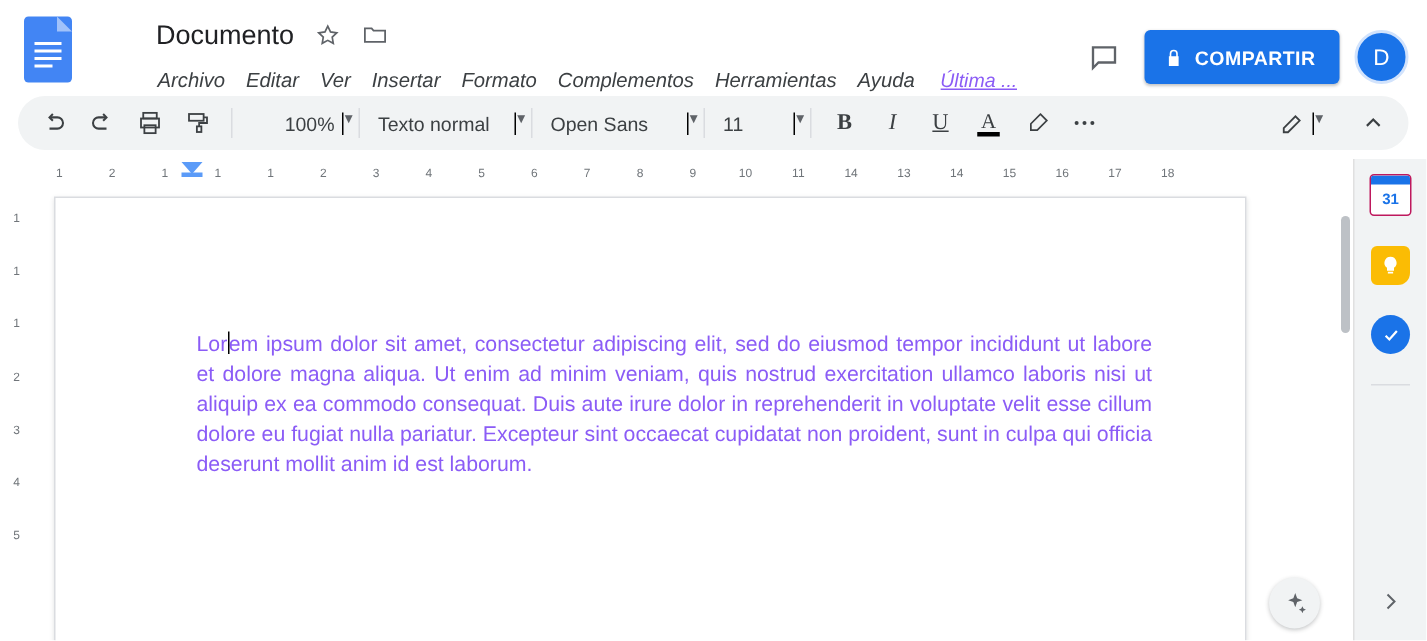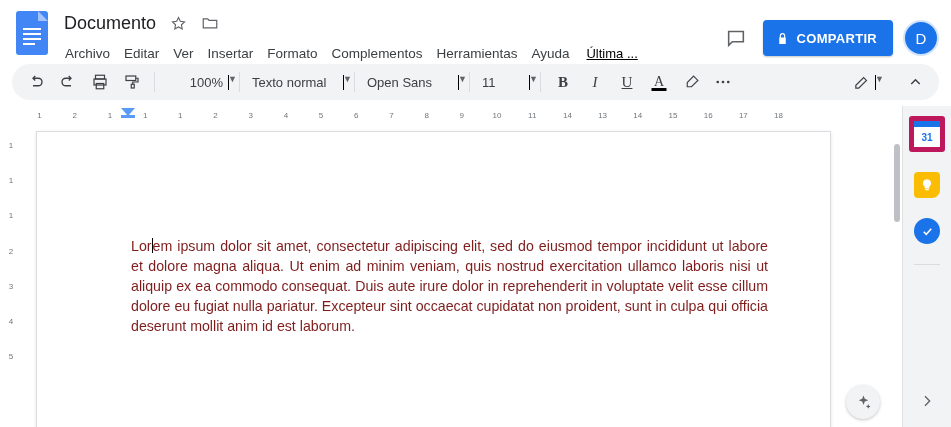--- a/index.html
+++ b/index.html
@@ -24,20 +24,21 @@
   }
 
   
   .header {
     display: flex;
     align-items: flex-start;
     padding: 8px 12px 0 12px;
     height: 64px;
     box-sizing: border-box;
     flex: 0 0 auto;
+    gap: 40px;
   }
   .doc-logo {
     width: 40px;
     height: 52px;
     margin-right: 10px;
     margin-top: 2px;
     flex: 0 0 auto;
     display: flex;
     align-items: flex-start;
     justify-content: center;
@@ -70,32 +71,33 @@
     justify-content: center;
     color: #5f6368;
   }
   .menu-row {
     display: flex;
     align-items: center;
     height: 24px;
     margin-top: 5px;
     font-size: 13.5px;
     color: #3c4043;
+    font-style: italic;
   }
   .menu-item {
     padding: 2px 7px;
     border-radius: 3px;
     white-space: nowrap;
     cursor: default;
   }
   .menu-item:first-child { padding-left: 3px; }
   .last-edit {
     margin-left: 10px;
     font-size: 13px;
-    color: #000000;
+    color: #8b5cf6;
     text-decoration: underline;
     white-space: nowrap;
     overflow: hidden;
     text-overflow: ellipsis;
     max-width: 66px;
   }
 
   .header-right {
     display: flex;
     align-items: center;
@@ -309,28 +311,28 @@
     left: 14px;
     width: 795px;
     height: 560px;
     background: #fff;
     border: 1px solid #dadce0;
     box-shadow: 0 1px 3px rgba(60,64,67,0.15);
     box-sizing: border-box;
   }
   .page-body {
     position: absolute;
-    top: 104px;
+    top: 88px;
     left: 94px;
     right: 62px;
     font-family: "Liberation Sans", sans-serif;
     font-size: 14.2px;
     line-height: 20px;
     text-align: justify;
-    color: #7f1d1d;
+    color: #8b5cf6;
   }
   .caret {
     display: inline-block;
     width: 1px;
     height: 15px;
     background: #000;
     vertical-align: -2px;
     position: relative;
     left: 0;
   }
@@ -387,21 +389,21 @@
     height: 26px;
     margin-bottom: 20px;
     display: flex;
     align-items: center;
     justify-content: center;
     border-radius: 4px;
     font-size: 11px;
   }
   .cal-icon {
     background: #fff;
-    border: 5px solid #be185d;
+    border: 1px solid #be185d;
     border-radius: 3px;
     position: relative;
     flex-direction: column;
     overflow: hidden;
   }
   .cal-icon .top {
     background: #1a73e8;
     height: 6px;
     width: 100%;
   }

